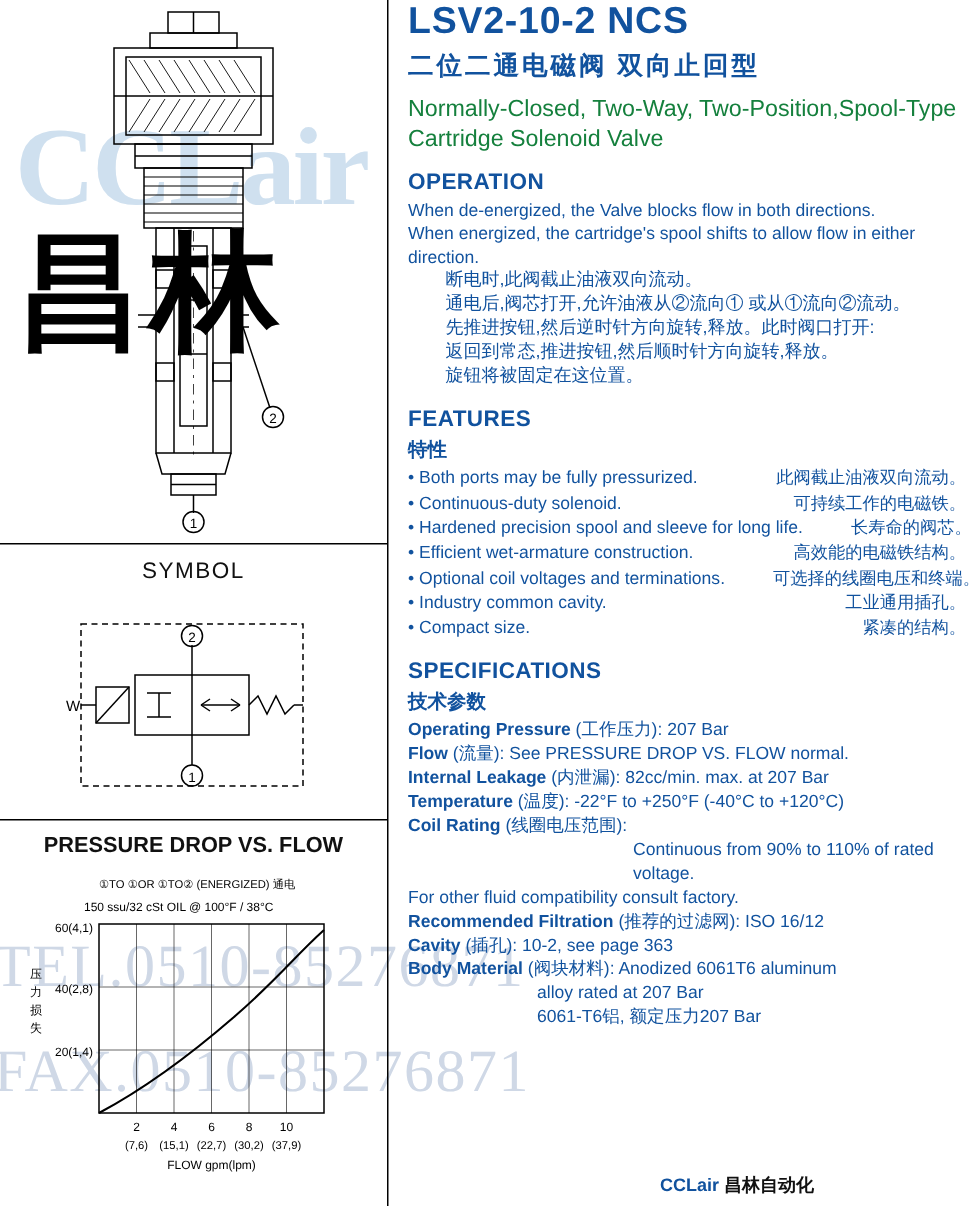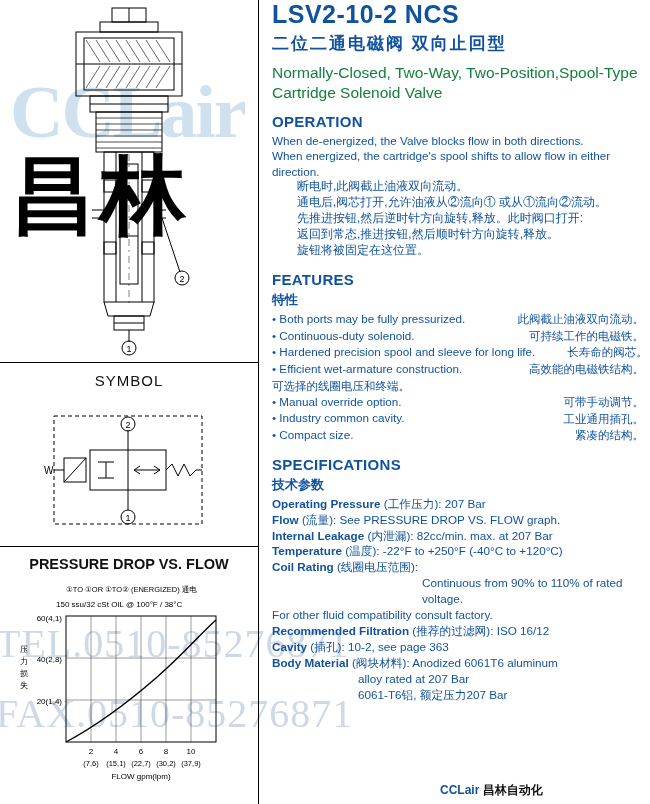--- a/index.html
+++ b/index.html
@@ -269,46 +269,43 @@
       </div>
       <div class="feat-row">
         <span class="en">• Hardened precision spool and sleeve for long life.</span>
         <span class="cn">长寿命的阀芯。</span>
       </div>
       <div class="feat-row">
         <span class="en">• Efficient wet-armature construction.</span>
         <span class="cn">高效能的电磁铁结构。</span>
       </div>
       <div class="feat-row">
+        <span class="en">• Optional coil voltages and terminations.</span>
         <span class="cn">可选择的线圈电压和终端。</span>
-      </div>
-      <div class="feat-row">
-        <span class="en">• Manual override option.</span>
-        <span class="cn">可带手动调节。</span>
       </div>
       <div class="feat-row">
         <span class="en">• Industry common cavity.</span>
         <span class="cn">工业通用插孔。</span>
       </div>
       <div class="feat-row">
         <span class="en">• Compact size.</span>
         <span class="cn">紧凑的结构。</span>
       </div>
     </div>
 
     <h2 class="sec" style="margin-top:12px">SPECIFICATIONS</h2>
     <div class="sec-cn">技术参数</div>
     <div class="spec">
       <p>
         <span class="lbl">Operating Pressure</span>
         <span>(工作压力): 207 Bar</span>
       </p>
       <p>
         <span class="lbl">Flow</span>
-        <span>(流量): See PRESSURE DROP VS. FLOW graph.</span>
+        <span>(流量): See PRESSURE DROP VS. FLOW normal.</span>
       </p>
       <p>
         <span class="lbl">Internal Leakage</span>
         <span>(内泄漏): 82cc/min. max. at 207 Bar</span>
       </p>
       <p>
         <span class="lbl">Temperature</span>
         <span>(温度): -22°F to +250°F (-40°C to +120°C)</span>
       </p>
       <p>

